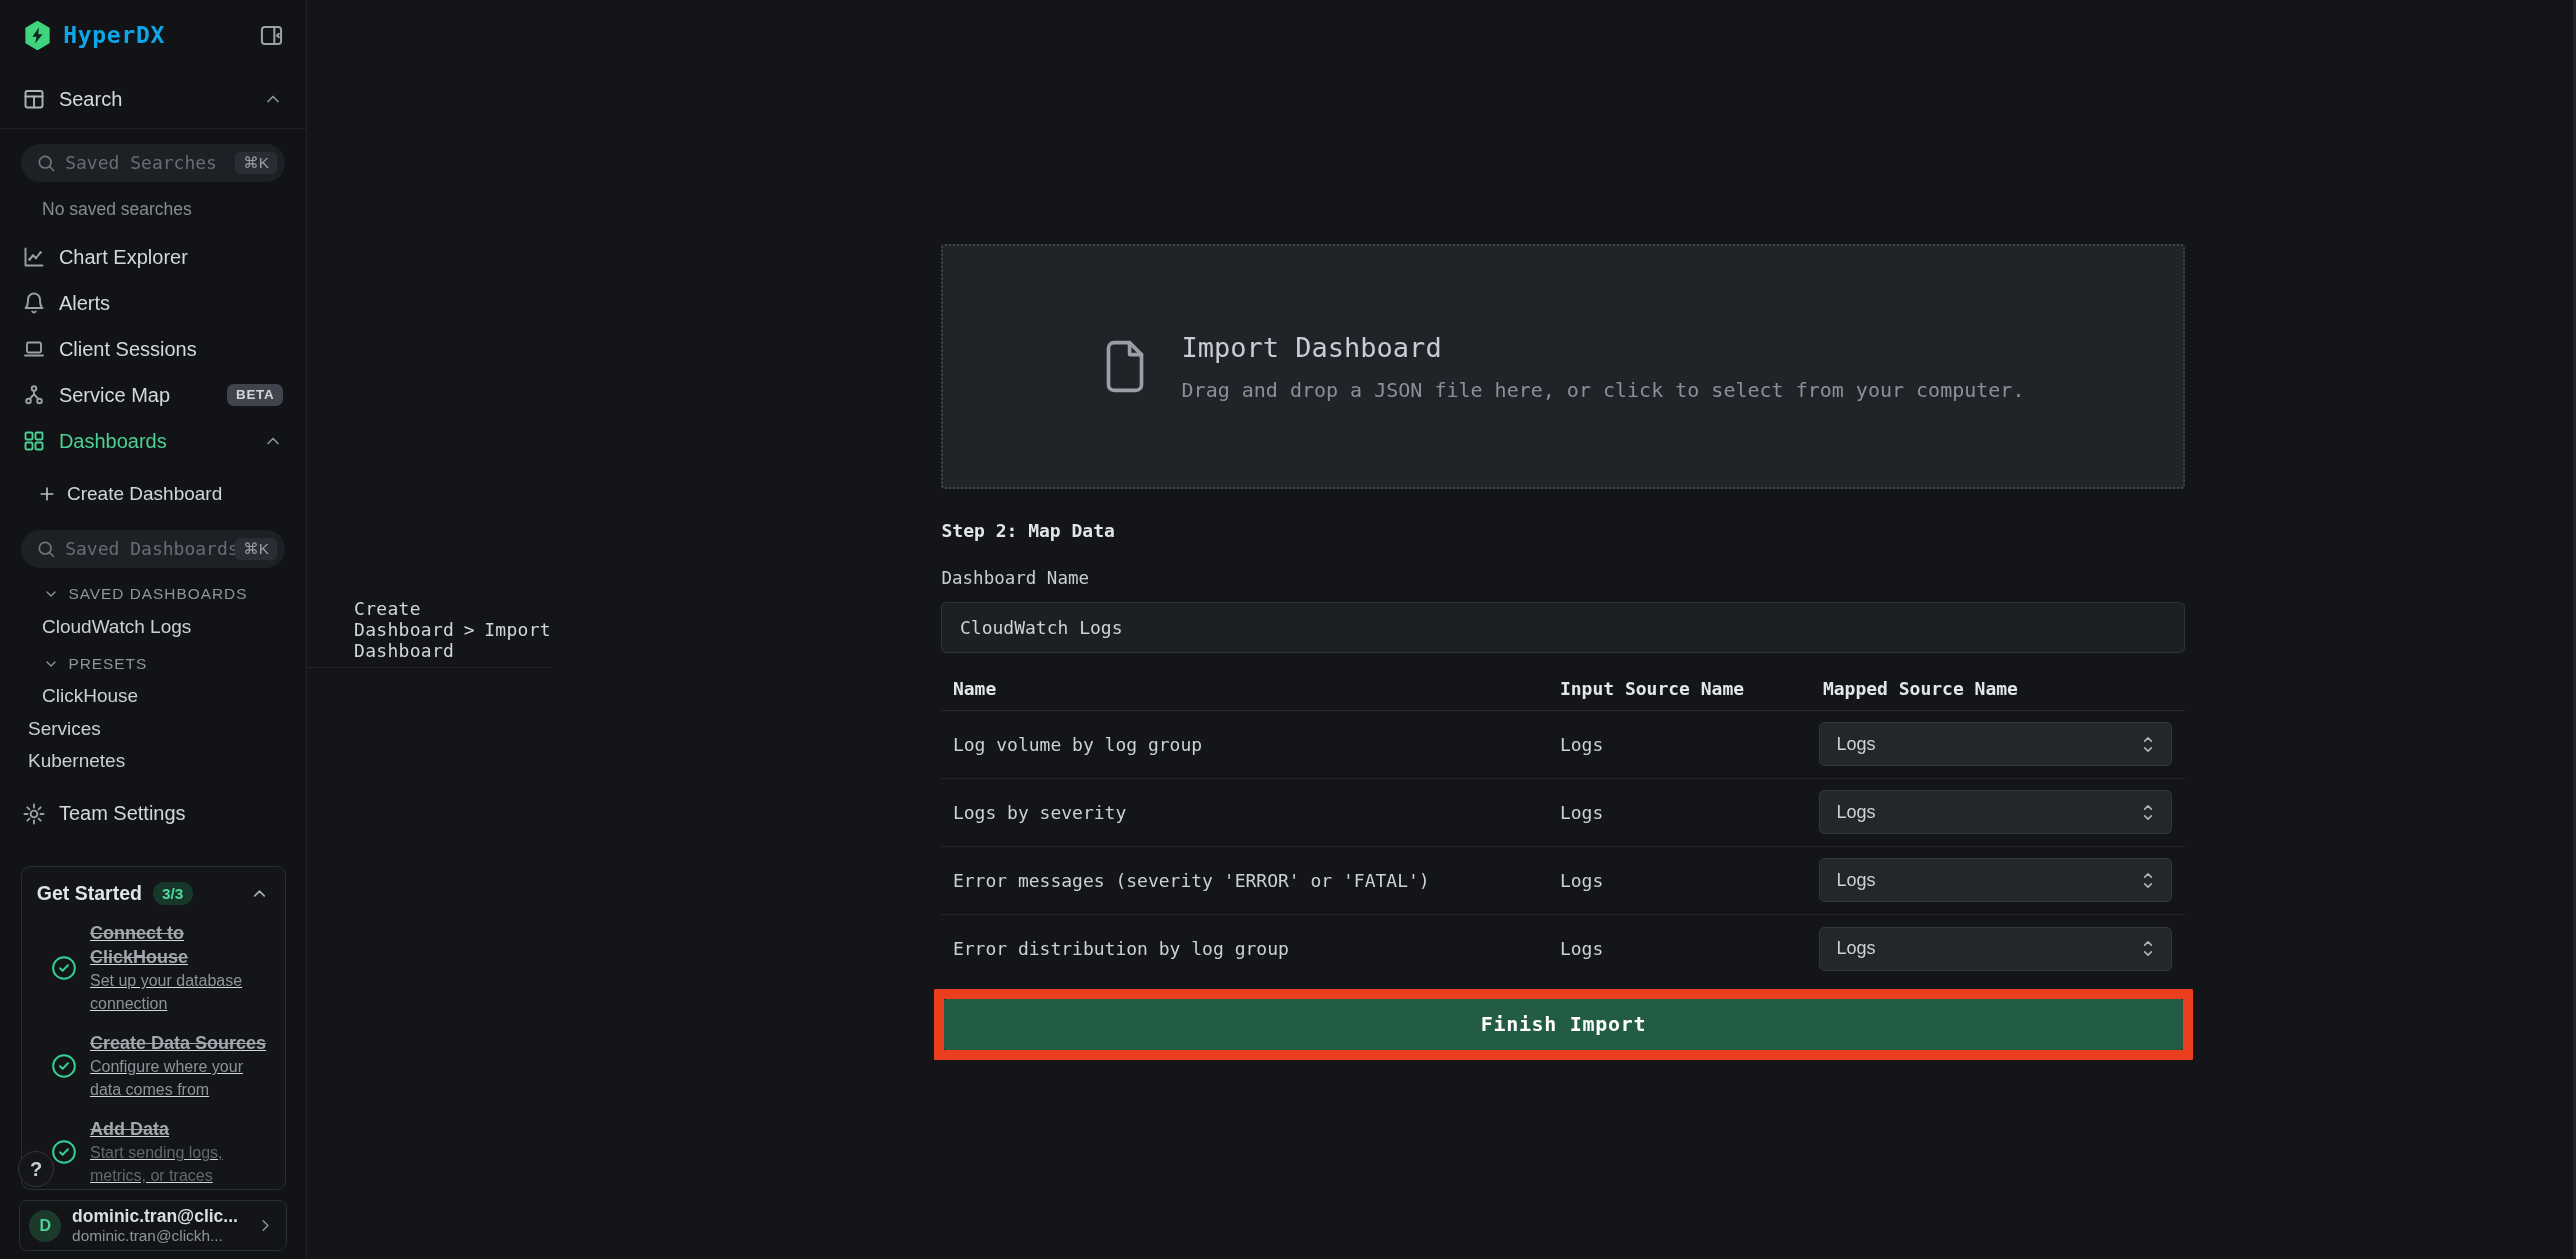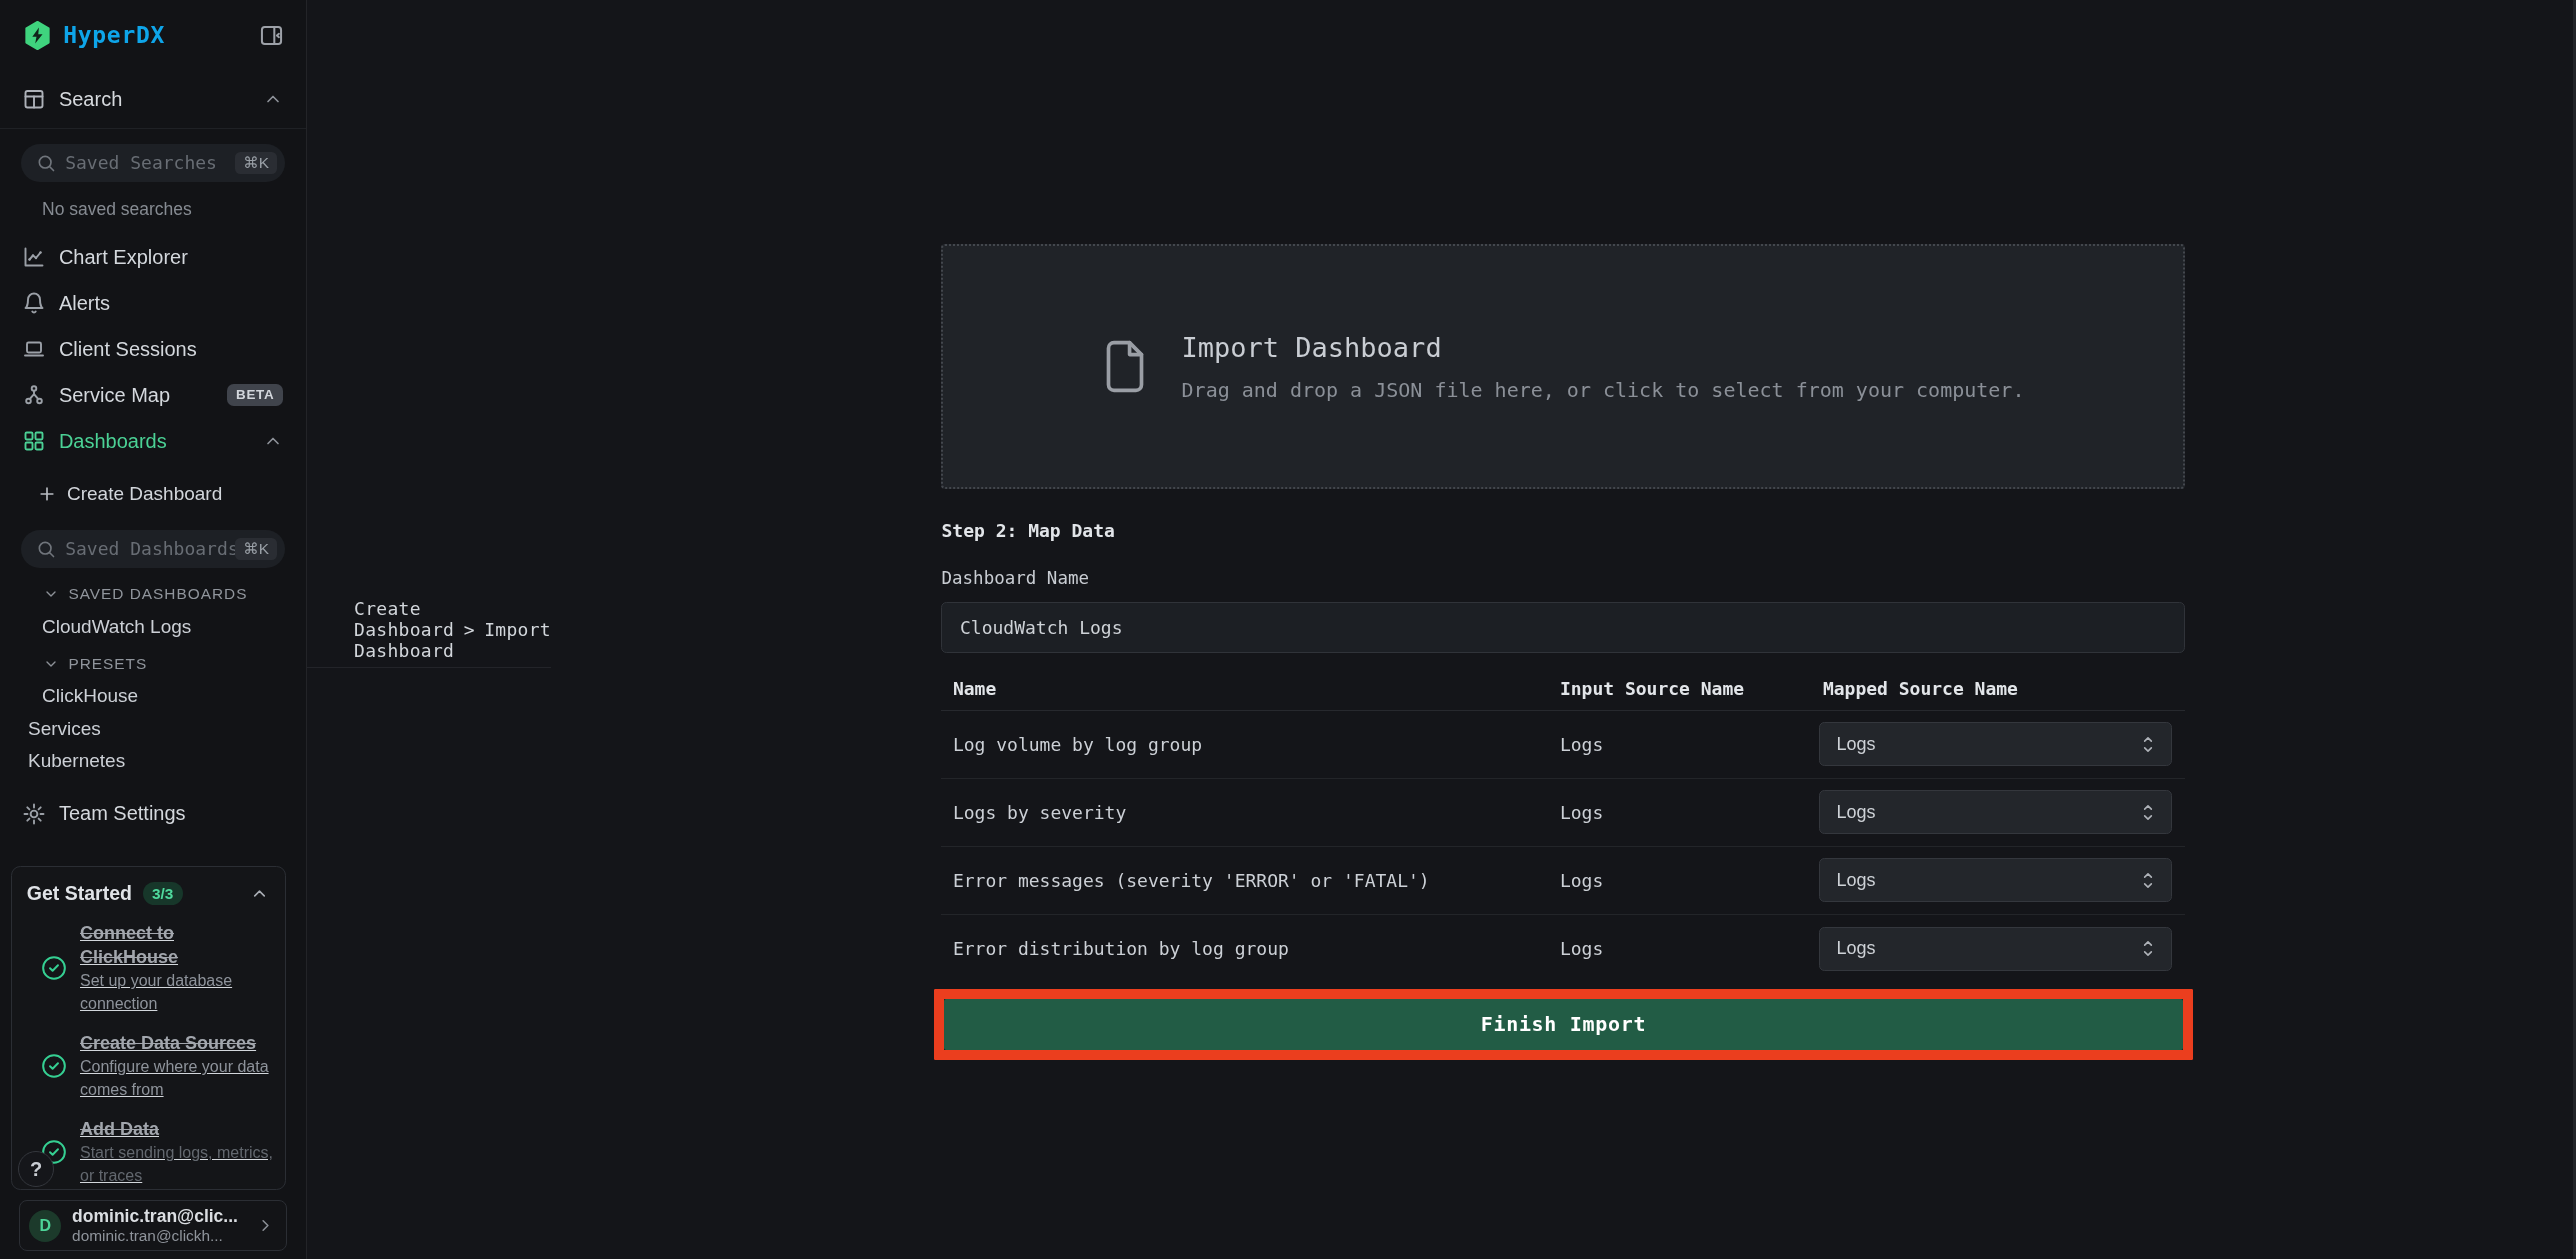--- a/index.html
+++ b/index.html
@@ -51,21 +51,21 @@
   .group-head .chev { width:16px; height:16px; color:#8d9198; }
   .group-head .group-title { margin-left:9.4px; font-size:15.4px; letter-spacing:1px; color:#90959c; line-height:20px; }
   .group-item { margin:10.7px 0 0 42px; font-size:19px; color:#ccd0d6; line-height:23px; cursor:pointer; }
   .group-item + .group-item { margin-top:9.4px;margin-left:28px; }
 
   .team-row { display:flex; align-items:center; height:43px; margin-top:20px; padding:0 21.5px; cursor:pointer; }
   .team-row .nav-icon { width:24px; height:24px; color:#9ba0a7; }
   .team-row .nav-label { margin-left:13.4px; font-size:20px; color:#d4d8dd; }
 
   
-  .gs-card { position:absolute; left:11px; right:20px; top:866px; height:324px;
+  .gs-card { position:absolute; left:21px; right:20px; top:866px; height:324px;
              border:1.3px solid #2b2e34; border-radius:9.4px; background:#141518; overflow:hidden; }
   .gs-head { display:flex; align-items:center; padding:14.8px 16px 0 14.8px; cursor:pointer; }
   .gs-title { font-size:19.5px; font-weight:bold; color:#e0e3e7; }
   .gs-badge { margin-left:10.7px; background:#17372a; color:#4fd99d; font-size:15.4px; font-weight:bold;
               border-radius:671px; padding:4px 9.4px; line-height:1; }
   .gs-head .chev { margin-left:auto; width:19px; height:19px; color:#a9adb4; }
   .gs-item { display:flex; align-items:center; gap:12px; margin:16px 12px 0 28px;text-decoration:underline; }
   .gs-check { width:28px; height:28px; flex:0 0 28px; color:#35cf92; }
   .gs-texts { min-width:0; }
   .gs-item-title { font-size:18px; font-weight:600; color:#a2a6ad; text-decoration:line-through; line-height:24px; }

